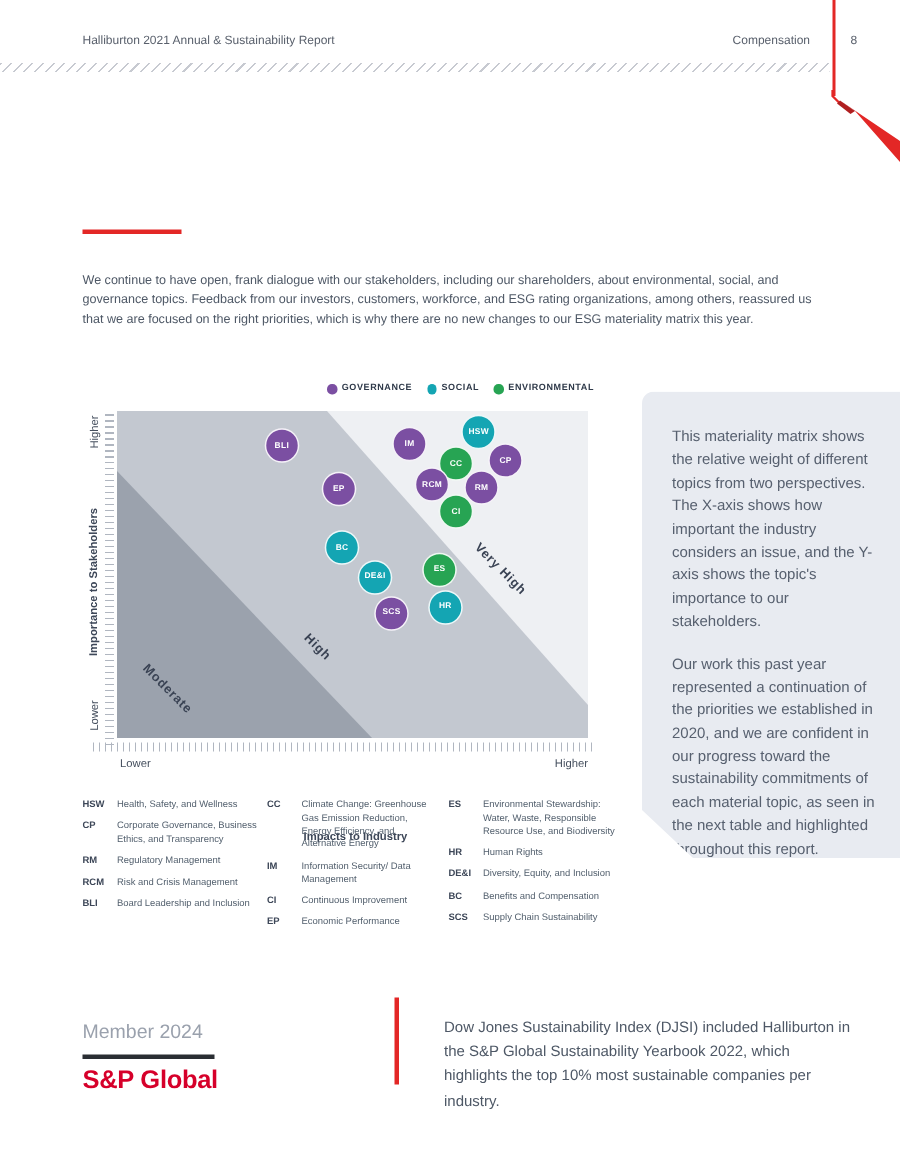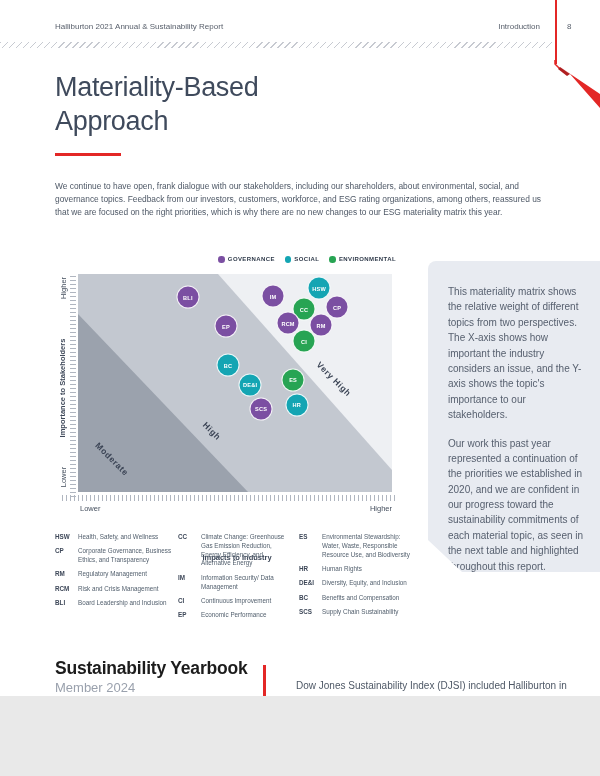--- a/index.html
+++ b/index.html
@@ -1,18 +1,18 @@
 <!DOCTYPE html>
 <html><head>
 <meta charset="utf-8">
 <style>
   * { margin:0; padding:0; box-sizing:border-box; }
   html,body { background:#e9e9e9; }
   body { font-family:"Liberation Sans","DejaVu Sans",sans-serif; }
-  .page { position:relative; width:600px; height:696px; background:#ffffff; overflow:hidden; margin:0 auto; }
+  .page { position:relative; width:600px; height:776px; background:#ffffff; overflow:hidden; margin:0 auto; }
 
   
   .hdr-left { position:absolute; left:55px; top:22px; font-size:8px; color:#59606c; }
   .hdr-right { position:absolute; right:60px; top:22px; font-size:8px; color:#59606c; }
   .hdr-page { position:absolute; left:567px; top:22px; font-size:8px; color:#59606c; }
   .hdr-redline { position:absolute; left:555px; top:0; width:2px; height:64px; background:#e32726; }
   .hatch { position:absolute; left:0; top:42px; width:553px; height:6px;
            background:repeating-linear-gradient(135deg,#c7cad1 0 1px,transparent 1px 5px); }
   .ribbon-svg { position:absolute; left:550px; top:60px; }
 
@@ -85,34 +85,30 @@
   .ftr-divider { position:absolute; left:263px; top:665px; width:2.5px; height:58px; background:#e32726; }
   .ftr-para { position:absolute; left:296px; top:678px; width:272px; font-size:10px;
               line-height:1.62; color:#4e5866; }
 </style>
 </head>
 <body>
 
 <div class="page">
 
   <div class="hdr-left">Halliburton 2021 Annual &amp; Sustainability Report</div>
-  <div class="hdr-right">Introduction</div>
+  <div class="hdr-right">Compensation</div>
   <div class="hdr-page">8</div>
   <div class="hdr-redline"></div>
   <div class="hatch"></div>
   <svg class="ribbon-svg" width="50" height="60">
     <path d="M5,0 L5,4 L10,9" stroke="#e32726" stroke-width="1.5" fill="none"></path>
     <polygon points="10,7 50,34 50,48 20,14" fill="#e32726"></polygon>
     <polygon points="10,7 20,14 17,16 8,9" fill="#b01f20"></polygon>
   </svg>
 
-  <div class="page-title">
-    <div>Materiality-Based</div>
-    <div>Approach</div>
-  </div>
   <div class="title-rule"></div>
 
   <p class="intro">We continue to have open, frank dialogue with our stakeholders, including our shareholders, about environmental, social, and governance topics. Feedback from our investors, customers, workforce, and ESG rating organizations, among others, reassured us that we are focused on the right priorities, which is why there are no new changes to our ESG materiality matrix this year.</p>
 
   <div class="chart-legend">
       <span class="legend-item">
         <span class="legend-dot" style="background: rgb(123, 79, 162);"></span>
         <span class="legend-label">GOVERNANCE</span>
       </span>
       <span class="legend-item">
@@ -225,20 +221,19 @@
           <span class="key-label">Supply Chain Sustainability</span>
         </div>
       </div>
     </div>
 
   <div class="callout">
     <p>This materiality matrix shows the relative weight of different topics from two perspectives. The X-axis shows how important the industry considers an issue, and the Y-axis shows the topic's importance to our stakeholders.</p>
     <p>Our work this past year represented a continuation of the priorities we established in 2020, and we are confident in our progress toward the sustainability commitments of each material topic, as seen in the next table and highlighted throughout this report.</p>
   </div>
 
-  <div class="yb-title">Sustainability Yearbook</div>
   <div class="yb-member">Member 2024</div>
   <div class="yb-rule"></div>
   <div class="sp-global">S&amp;P Global</div>
   <div class="ftr-divider"></div>
   <p class="ftr-para">Dow Jones Sustainability Index (DJSI) included Halliburton in the S&amp;P Global Sustainability Yearbook 2022, which highlights the top 10% most sustainable companies per industry.</p>
 
 </div>
 
 </body></html>

